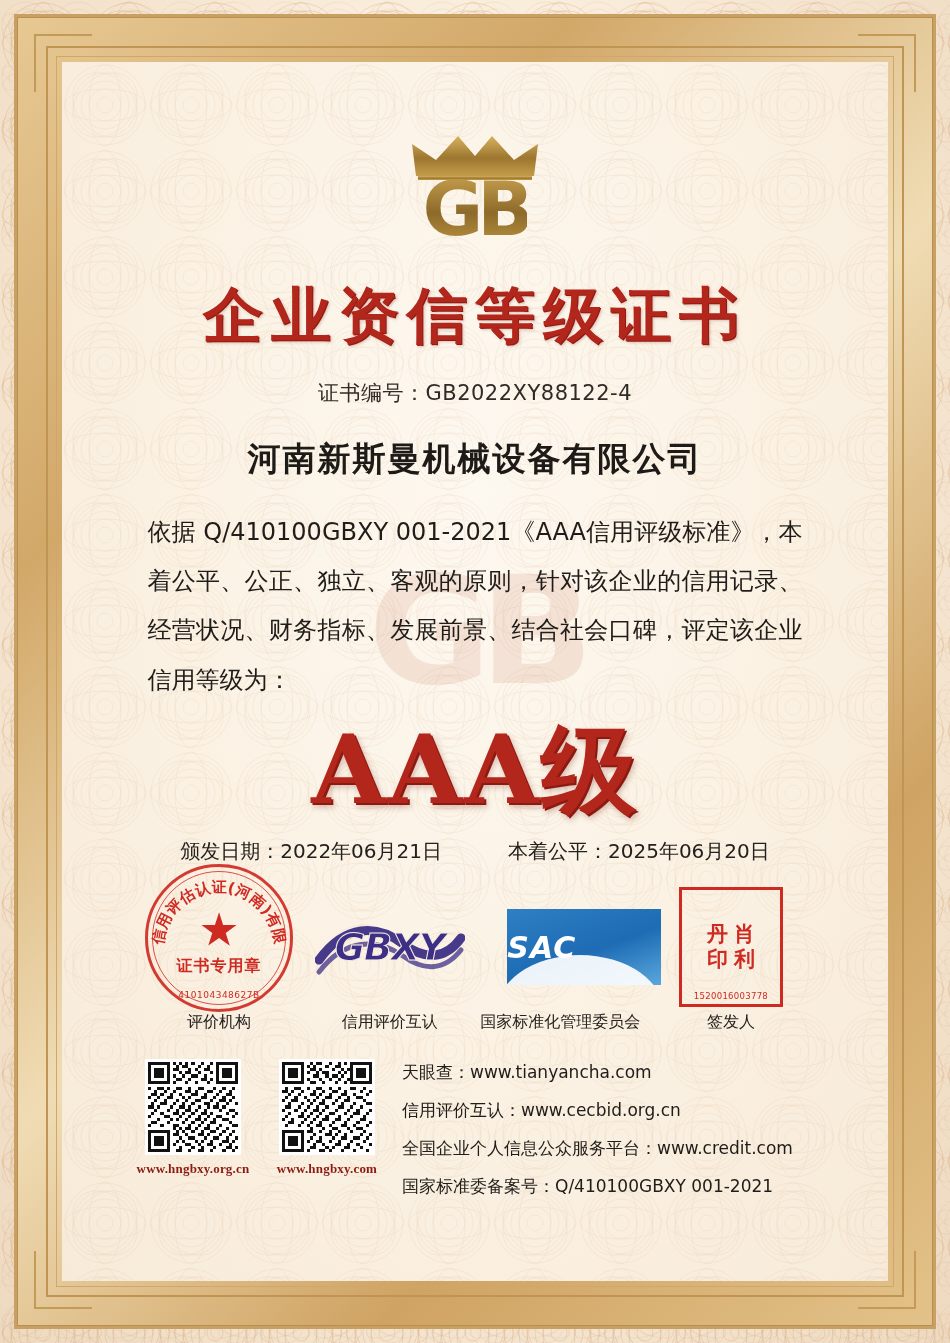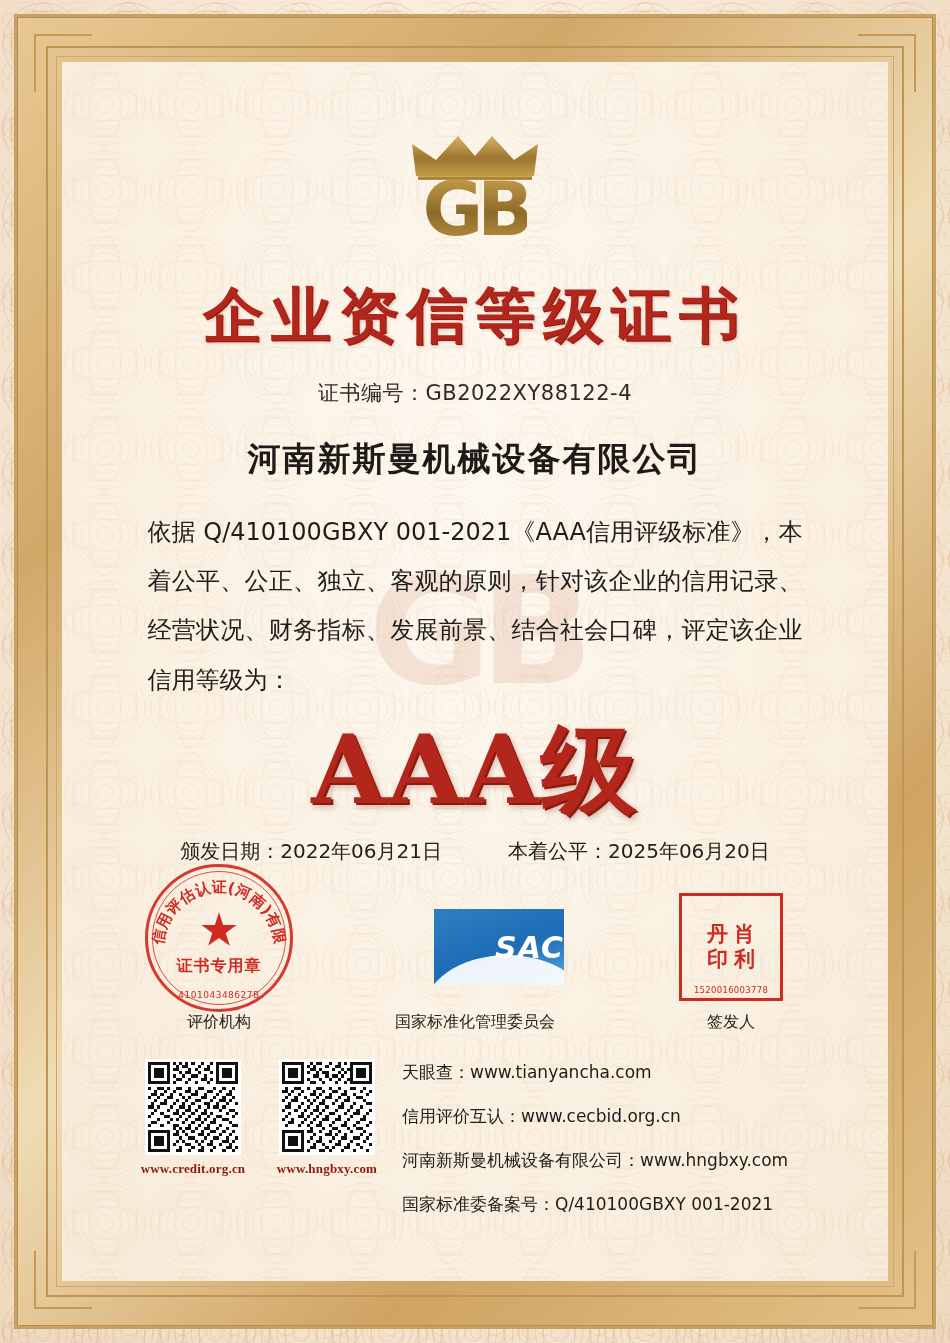--- a/index.html
+++ b/index.html
@@ -249,23 +249,23 @@
     letter-spacing: -1px;
     color: #3d2f86;
     position: relative;
     z-index: 2;
     -webkit-text-stroke: 1px #f6eee0;
   }
 
   
   .sac {
     position: relative;
-    width: 130px; height: 76px;
+    width: 154px; height: 76px;
     background: linear-gradient(160deg, #2f7fc4 0%, #1d6cb4 55%, #5aa7dd 100%);
-    display: flex; align-items: center; justify-content: flex-end;
+    display: flex; align-items: center; justify-content: flex-start;
     overflow: hidden;
     margin-left: 48px;
   }
   .sac .txt {
     font-family: "DejaVu Sans", sans-serif;
     font-weight: bold;
     font-style: italic;
     font-size: 30px;
     color: #ffffff;
     letter-spacing: 1px;
@@ -275,21 +275,21 @@
     position: absolute; left: -12px; bottom: -30px;
     width: 170px; height: 60px;
     background: #ffffff;
     border-radius: 50% 50% 0 0 / 100% 100% 0 0;
     opacity: .92;
     z-index: 1;
   }
 
   
   .sig-seal {
-    width: 104px; height: 108px;
+    width: 104px; height: 120px;
     border: 3px solid #cf2a22;
     position: relative;
     display: flex; flex-direction: column;
     align-items: center; justify-content: center;
     gap: 2px;
   }
   .sig-seal .chars {
     color: #cf2a22;
     font-family: "DejaVu Sans", serif;
     font-weight: bold;
@@ -331,21 +331,21 @@
     font-weight: bold;
     font-size: 13px;
     color: #8c1a11;
     letter-spacing: .2px;
     white-space: nowrap;
   }
   .links {
     flex: 1;
     padding-top: 2px;
     display: flex; flex-direction: column;
-    gap: 21px;
+    gap: 15px;
     justify-content: center;
   }
   .link-row {
     font-family: "DejaVu Sans", sans-serif;
     font-size: 17px;
     color: #1f1c19;
     white-space: nowrap;
   }
 
   
@@ -468,20 +468,32 @@
               </text>
             </svg>
             <div class="star">★</div>
             <div class="mid-text">证书专用章</div>
             <div class="code">410104348627B</div>
           </div>
         </div>
         <div class="seal-caption">评价机构</div>
       </div>
 
+      <div class="seal-item">
+        <div class="seal-box">
+          <div class="gbxy">
+            <svg width="150" height="74" viewBox="0 0 150 74" style="position:absolute;left:0;top:0;z-index:1" aria-hidden="true">
+              <path d="M4 50 C 30 14, 62 14, 88 34 C 110 50, 130 50, 146 28" fill="none" stroke="#3d2f86" stroke-width="9" stroke-linecap="round" opacity=".95"></path>
+              <path d="M4 62 C 30 28, 62 28, 88 46 C 110 62, 130 60, 146 40" fill="none" stroke="#3d2f86" stroke-width="5" stroke-linecap="round" opacity=".75"></path>
+            </svg>
+            <div class="txt">GBXY</div>
+          </div>
+        </div>
+        <div class="seal-caption">信用评价互认</div>
+      </div>
 
       <div class="seal-item">
         <div class="seal-box">
           <div class="sac">
             <div class="swoosh"></div>
             <div class="txt">SAC</div>
           </div>
         </div>
         <div class="seal-caption">国家标准化管理委员会</div>
       </div>
@@ -700,21 +712,21 @@
                 <rect x="28" y="27" width="1" height="1"></rect>
               <rect x="9" y="28" width="2" height="1"></rect>
                 <rect x="13" y="28" width="1" height="1"></rect>
                 <rect x="16" y="28" width="2" height="1"></rect>
                 <rect x="20" y="28" width="1" height="1"></rect>
                 <rect x="24" y="28" width="1" height="1"></rect>
                 <rect x="27" y="28" width="1" height="1"></rect>
             </g>
           </svg>
         </div>
-        <div class="qr-cap">www.credit.org.cn</div>
+        <div class="qr-cap">www.hngbxy.org.cn</div>
       </div>
 
       <div class="qr-col">
         <div class="qr">
           <svg width="90" height="90" viewBox="0 0 29 29" shape-rendering="crispEdges" aria-hidden="true">
             <rect width="29" height="29" fill="#fff"></rect>
             <g fill="#111">
               <rect x="0" y="0" width="7" height="7"></rect>
                 <rect x="1" y="1" width="5" height="5" fill="#fff"></rect>
                 <rect x="2" y="2" width="3" height="3"></rect>
@@ -910,20 +922,20 @@
                 <rect x="27" y="28" width="1" height="1"></rect>
             </g>
           </svg>
         </div>
         <div class="qr-cap">www.hngbxy.com</div>
       </div>
 
       <div class="links">
         <div class="link-row">天眼查：www.tianyancha.com</div>
         <div class="link-row">信用评价互认：www.cecbid.org.cn</div>
-        <div class="link-row">河南新斯曼机械设备有限公司：www.hngbxy.com</div>
+        <div class="link-row">全国企业个人信息公众服务平台：www.credit.com</div>
         <div class="link-row">国家标准委备案号：Q/410100GBXY  001-2021</div>
       </div>
 
     </div>
 
   </div>
 </div>
 
 </body></html>

